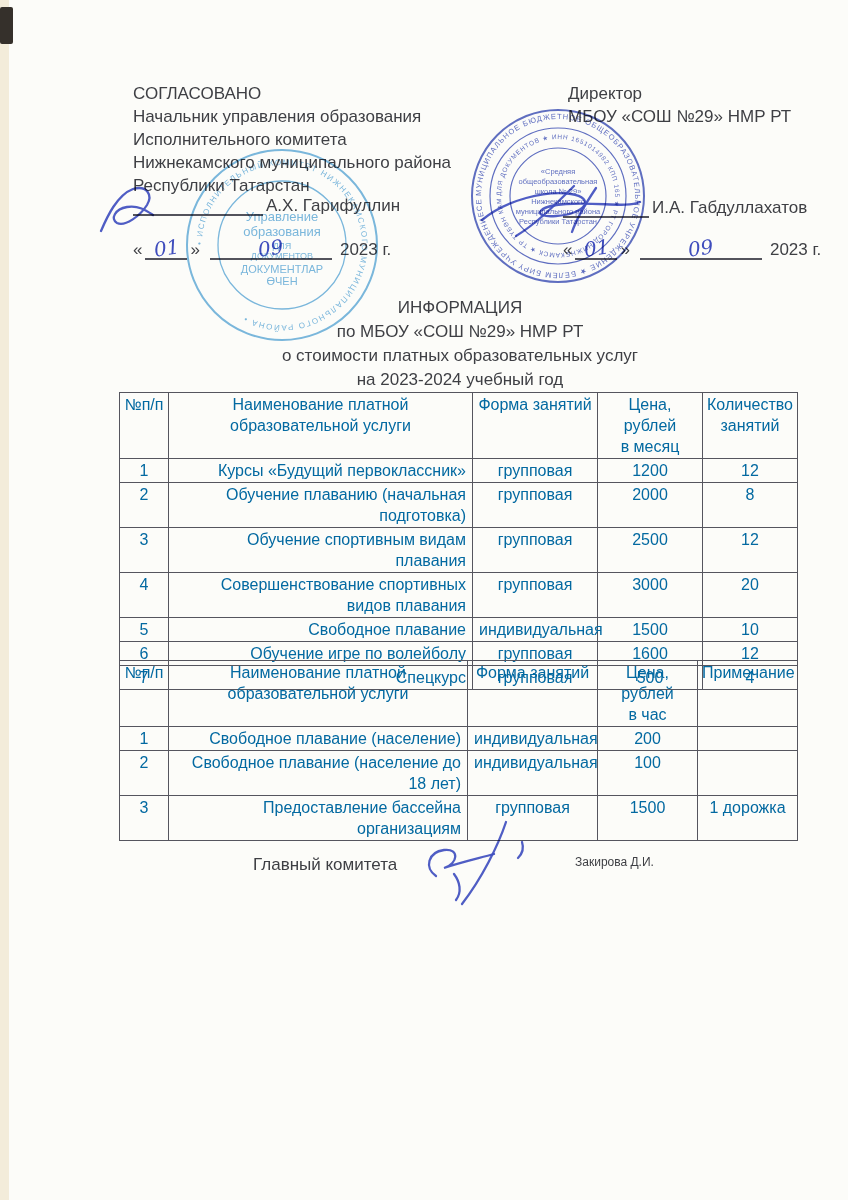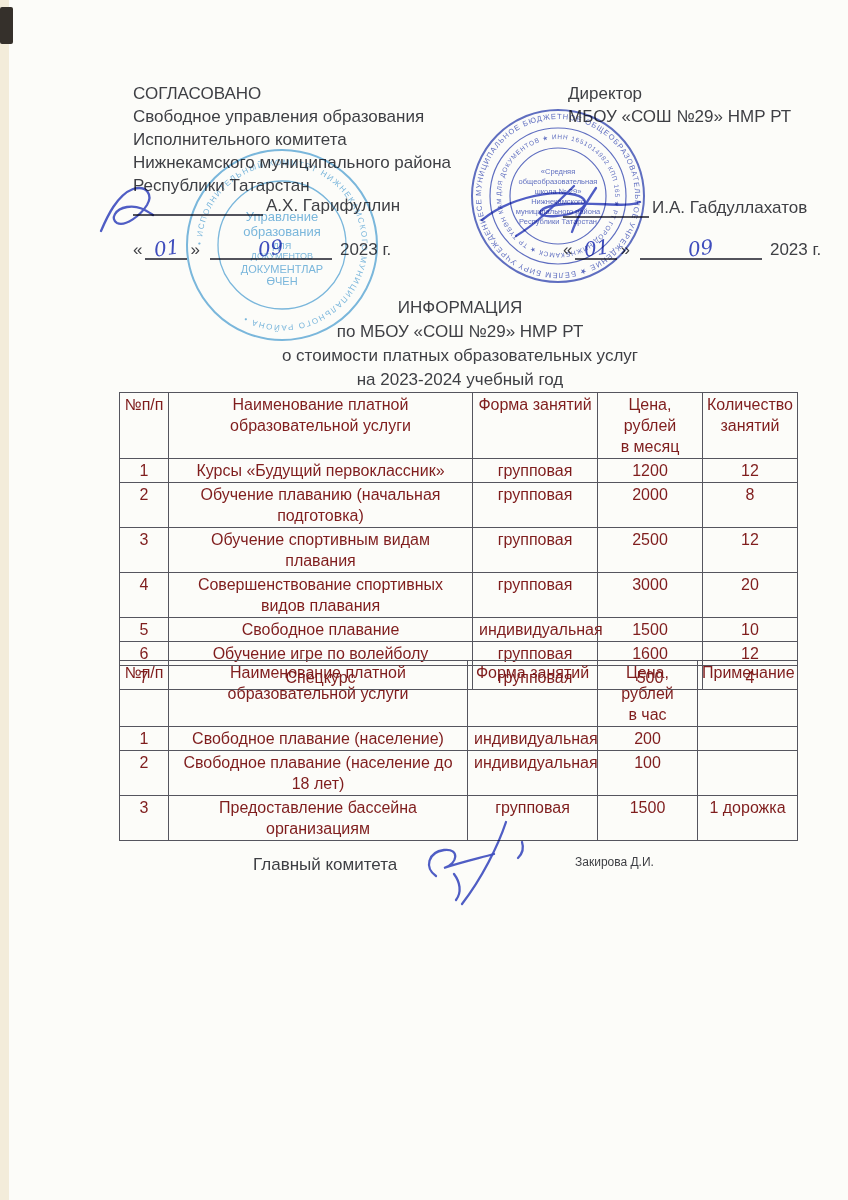--- a/index.html
+++ b/index.html
@@ -12,43 +12,43 @@
              font-size:17px;line-height:24px;}
   .sig-row{position:absolute;font-size:17px;white-space:nowrap;}
   .sigline{display:inline-block;border-bottom:2px solid #53535c;height:16px;vertical-align:bottom;margin-right:3px;}
   .date-row{position:absolute;font-size:17px;white-space:nowrap;}
   .blank{display:inline-block;border-bottom:2px solid #53535c;text-align:center;height:21px;vertical-align:bottom;}
   .blank.day{width:42px;margin:0 3px;}
   .blank.month{width:122px;margin:0 8px 0 10px;}
   .hand{display:inline-block;font-family:"DejaVu Serif",serif;font-style:italic;font-size:20px;
         color:#3f4dbd;transform:rotate(-8deg) translateY(-1px);}
   table{position:absolute;border-collapse:collapse;table-layout:fixed;width:678px;
-        font-size:16px;line-height:21px;color:#7f1d1d;}
+        font-size:16px;line-height:21px;color:#0369a1;}
   table,th,td{border:1.6px solid #55555e;}
   th{font-weight:normal;white-space:pre-line;text-align:center;padding:1px 4px;vertical-align:top;}
   td{padding:1px 6px;height:21px;vertical-align:top;}
   td:first-child,td:nth-child(3),td:nth-child(4),td:nth-child(5){text-align:center;}
-  td:nth-child(2){text-align:center;}
+  td:nth-child(2){text-align:right;}
   .footer-role{position:absolute;left:253px;top:855px;font-size:17px;}
   .footer-name{position:absolute;left:575px;top:855px;font-size:12px;}
   .stamp{position:absolute;mix-blend-mode:multiply;}
   .stamp circle{fill:none;}
   .sig{position:absolute;mix-blend-mode:multiply;}
   .sig path{fill:none;stroke:#4150c4;stroke-width:2.3;stroke-linecap:round;opacity:.92;}
 </style>
 </head>
 <body>
 
 <div class="page">
   <div class="scan-strip"></div>
   <div class="corner-mark"></div>
 
   <div class="blk" style="left:133px;top:82px;width:380px;">
     <div>СОГЛАСОВАНО</div>
-    <div>Свободное управления образования</div>
+    <div>Начальник управления образования</div>
     <div>Исполнительного комитета</div>
     <div>Нижнекамского муниципального района</div>
     <div>Республики Татарстан</div>
   </div>
   <div class="sig-row" style="left:133px;top:196px;">
     <span class="sigline" style="width:130px;"></span><span>А.Х. Гарифуллин</span>
   </div>
   <div class="date-row" style="left:133px;top:237px;">
     <span>«</span><span class="blank day"><span class="hand">01</span></span><span>»</span><span class="blank month"><span class="hand">09</span></span><span>2023 г.</span>
   </div>

